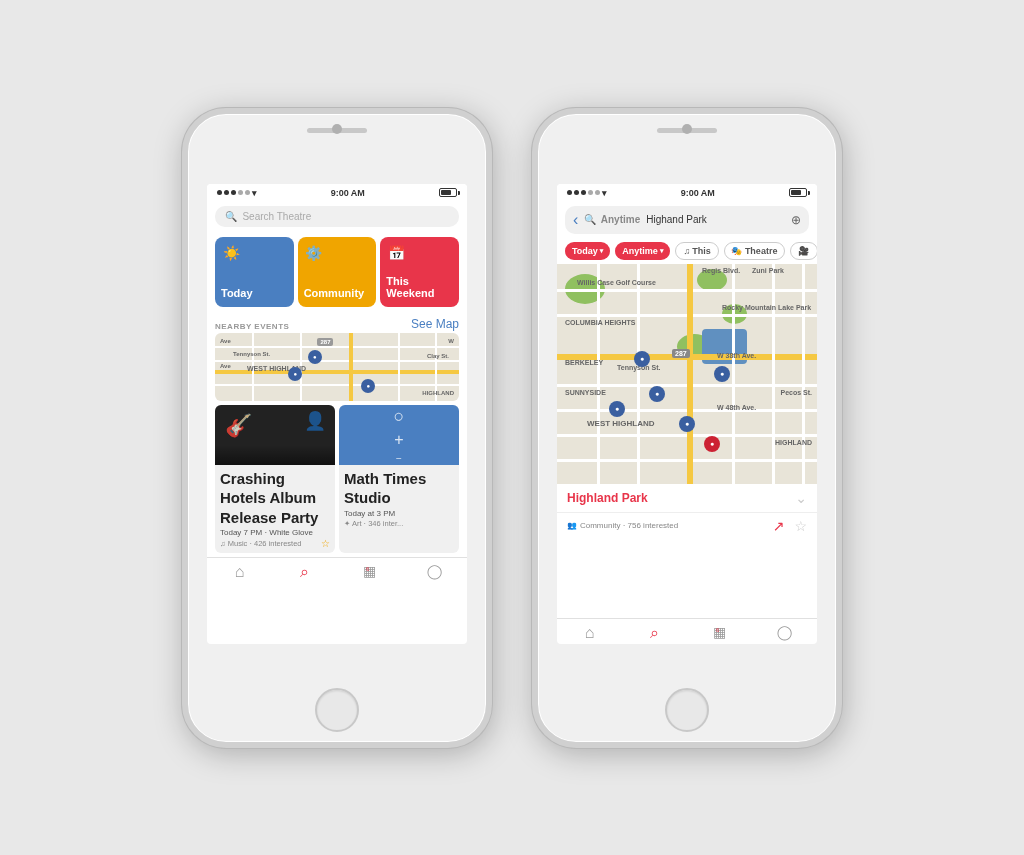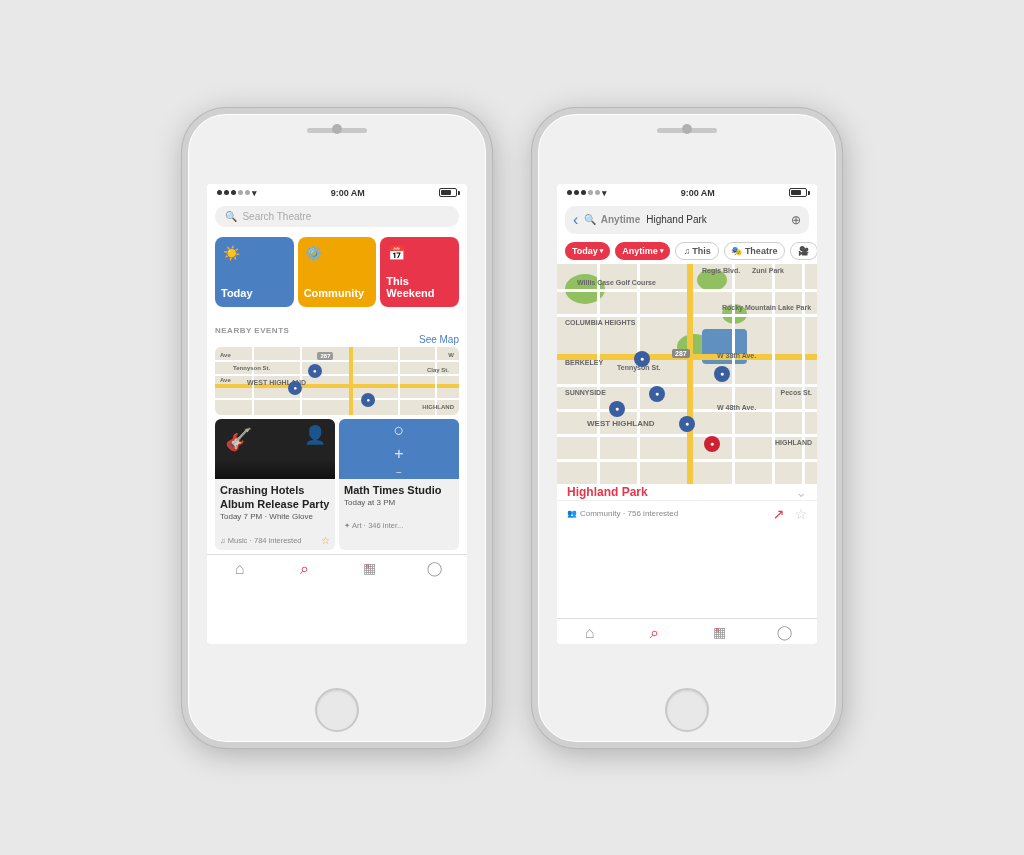--- a/index.html
+++ b/index.html
@@ -126,25 +126,25 @@
     .tile-icon { font-size: 14px; position: absolute; top: 8px; left: 8px; }
     .tile-label { font-size: 11px; font-weight: 700; color: #fff; margin-top: auto; }
     .tile-blue { background: #4a7fc1; }
     .tile-yellow { background: #f0a500; }
     .tile-red { background: #e8354a; }
 
     
     .section-header {
       display: flex;
       justify-content: space-between;
-      align-items: center;
+      align-items: flex-end;
       padding: 4px 8px 2px;
     }
     .section-title { font-size: 8px; font-weight: 700; color: #999; letter-spacing: 0.5px; text-transform: uppercase; }
-    .section-link { font-size: 10px; color: #4a7fc1; margin-top: 17px; }
+    .section-link { font-size: 12px; color: #4a7fc1; }
 
     
     .mini-map {
       height: 68px;
       margin: 0 8px;
       background: #e8e4d8;
       border-radius: 6px;
       overflow: hidden;
       position: relative;
       flex-shrink: 0;
@@ -201,23 +201,23 @@
       width: 100%;
       height: 60px;
       background: #4a7fc1;
       display: flex;
       flex-direction: column;
       align-items: center;
       justify-content: center;
       gap: 4px;
     }
     .event-info { padding: 4px 5px; }
-    .event-title { font-size: 11px; font-weight: 700; color: #222; line-height: 1.3; }
+    .event-title { font-size: 15px; font-weight: 700; color: #222; line-height: 1.3; }
     .event-time { font-size: 8px; color: #555; margin-top: 1px; }
-    .event-meta { font-size: 7.5px; color: #888; margin-top: 14px; display: flex; align-items: center; justify-content: space-between; }
+    .event-meta { font-size: 7.5px; color: #888; margin-top: 1px; display: flex; align-items: center; justify-content: space-between; }
 
     
     .tab-bar {
       display: flex;
       border-top: 1px solid #e0e0e0;
       padding: 5px 0 2px;
       flex-shrink: 0;
     }
     .tab-item {
       flex: 1;
@@ -269,21 +269,21 @@
       background: #e8e4d8;
       position: relative;
       flex-shrink: 0;
       overflow: hidden;
     }
 
     .location-section {
       display: flex;
       align-items: center;
       justify-content: space-between;
-      padding: 0 10px;
+      padding: 6px 10px;
       border-bottom: 1px solid #eee;
       flex-shrink: 0;
     }
     .location-name { font-size: 12px; font-weight: 700; color: #e8354a; }
     .chevron-down { font-size: 14px; color: #ccc; }
 
     .event-detail {
       display: flex;
       padding: 8px 10px;
       gap: 8px;
@@ -425,21 +425,21 @@
       <div class="event-card">
         <div class="event-image-placeholder">
           <span style="position:absolute;top:8px;left:10px;font-size:22px;opacity:0.8;color:#fff;">🎸</span>
           <span style="position:absolute;top:5px;right:8px;font-size:18px;opacity:0.6;color:#fff;">👤</span>
           <div style="position:absolute;bottom:0;left:0;right:0;height:20px;background:linear-gradient(transparent,rgba(0,0,0,0.5));"></div>
         </div>
         <div class="event-info">
           <div class="event-title">Crashing Hotels Album Release Party</div>
           <div class="event-time">Today 7 PM · White Glove</div>
           <div class="event-meta">
-            <span>♫ Music · 784 interested</span>
+            <span>♫ Music · 426 interested</span>
             <span style="color:#f0a500;font-size:10px;">☆</span>
           </div>
         </div>
       </div>
 
       <div class="event-card">
         <div class="event-image-blue">
           <span style="font-size:18px;color:rgba(255,255,255,0.8);">○</span>
           <span style="font-size:16px;color:rgba(255,255,255,0.8);">+</span>
           <span style="font-size:10px;color:rgba(255,255,255,0.8);">−</span>

